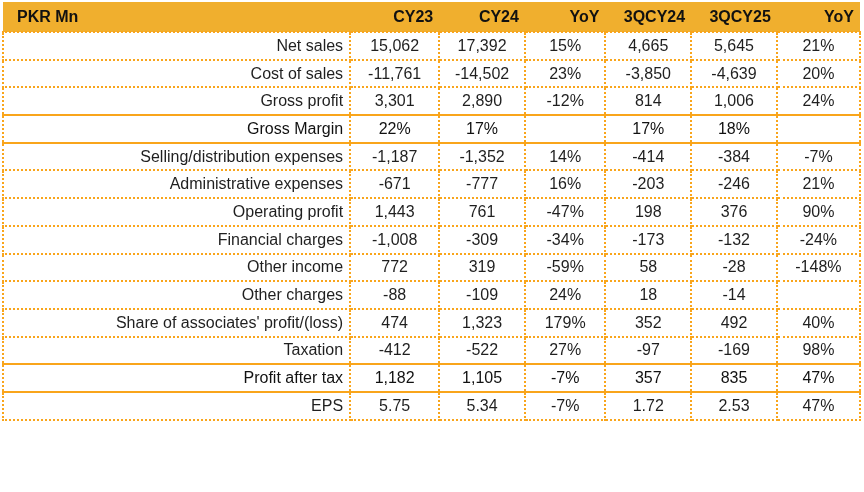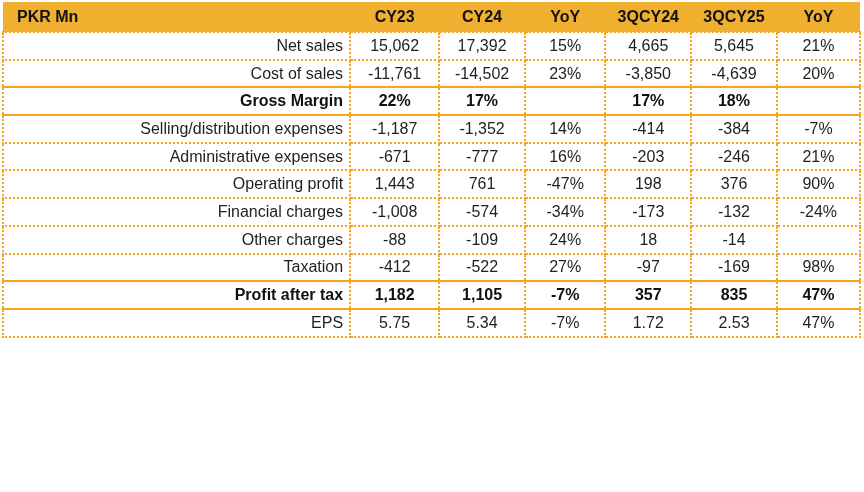--- a/index.html
+++ b/index.html
@@ -33,21 +33,21 @@
   col.c-q24{width:10.0%;}
   col.c-q25{width:10.0%;}
   col.c-yoy2{width:9.7%;}
   thead th{
     background:var(--header-bg);
     color:var(--bold-text);
     font-weight:700;
     font-size:16px;
     height:30px;
     padding:2px 6px;
-    text-align:center;
+    text-align:right;
     border:none;
     border-bottom:2px dotted var(--border);
   }
   thead th.label-col{
     text-align:left;
     padding-left:14px;
   }
   tbody td{
     border:2px dotted var(--border);
     font-size:16px;
@@ -57,21 +57,21 @@
     text-align:center;
     white-space:nowrap;
     overflow:hidden;
     background:#ffffff;
   }
   tbody td.label-cell{
     text-align:right;
     padding-left:14px;
   }
   tbody tr.bold-row td{
-    font-weight:700;
+    font-weight:400;
     color:var(--bold-text);
     border-top:2px solid var(--border);
     border-bottom:2px solid var(--border);
   }
 </style>
 </head>
 <body>
 
 <div class="table-wrap">
   <table>
@@ -109,20 +109,29 @@
         </tr>
         <tr>
           <td class="label-cell">Cost of sales</td>
           <td>-11,761</td>
           <td>-14,502</td>
           <td>23%</td>
           <td>-3,850</td>
           <td>-4,639</td>
           <td>20%</td>
         </tr>
+        <tr>
+          <td class="label-cell">Gross profit</td>
+          <td>3,301</td>
+          <td>2,890</td>
+          <td>-12%</td>
+          <td>814</td>
+          <td>1,006</td>
+          <td>24%</td>
+        </tr>
         <tr class="bold-row">
           <td class="label-cell">Gross Margin</td>
           <td>22%</td>
           <td>17%</td>
           <td></td>
           <td>17%</td>
           <td>18%</td>
           <td></td>
         </tr>
         <tr>
@@ -148,34 +157,52 @@
           <td>1,443</td>
           <td>761</td>
           <td>-47%</td>
           <td>198</td>
           <td>376</td>
           <td>90%</td>
         </tr>
         <tr>
           <td class="label-cell">Financial charges</td>
           <td>-1,008</td>
-          <td>-574</td>
+          <td>-309</td>
           <td>-34%</td>
           <td>-173</td>
           <td>-132</td>
           <td>-24%</td>
+        </tr>
+        <tr>
+          <td class="label-cell">Other income</td>
+          <td>772</td>
+          <td>319</td>
+          <td>-59%</td>
+          <td>58</td>
+          <td>-28</td>
+          <td>-148%</td>
         </tr>
         <tr>
           <td class="label-cell">Other charges</td>
           <td>-88</td>
           <td>-109</td>
           <td>24%</td>
           <td>18</td>
           <td>-14</td>
           <td></td>
+        </tr>
+        <tr>
+          <td class="label-cell">Share of associates' profit/(loss)</td>
+          <td>474</td>
+          <td>1,323</td>
+          <td>179%</td>
+          <td>352</td>
+          <td>492</td>
+          <td>40%</td>
         </tr>
         <tr>
           <td class="label-cell">Taxation</td>
           <td>-412</td>
           <td>-522</td>
           <td>27%</td>
           <td>-97</td>
           <td>-169</td>
           <td>98%</td>
         </tr>

